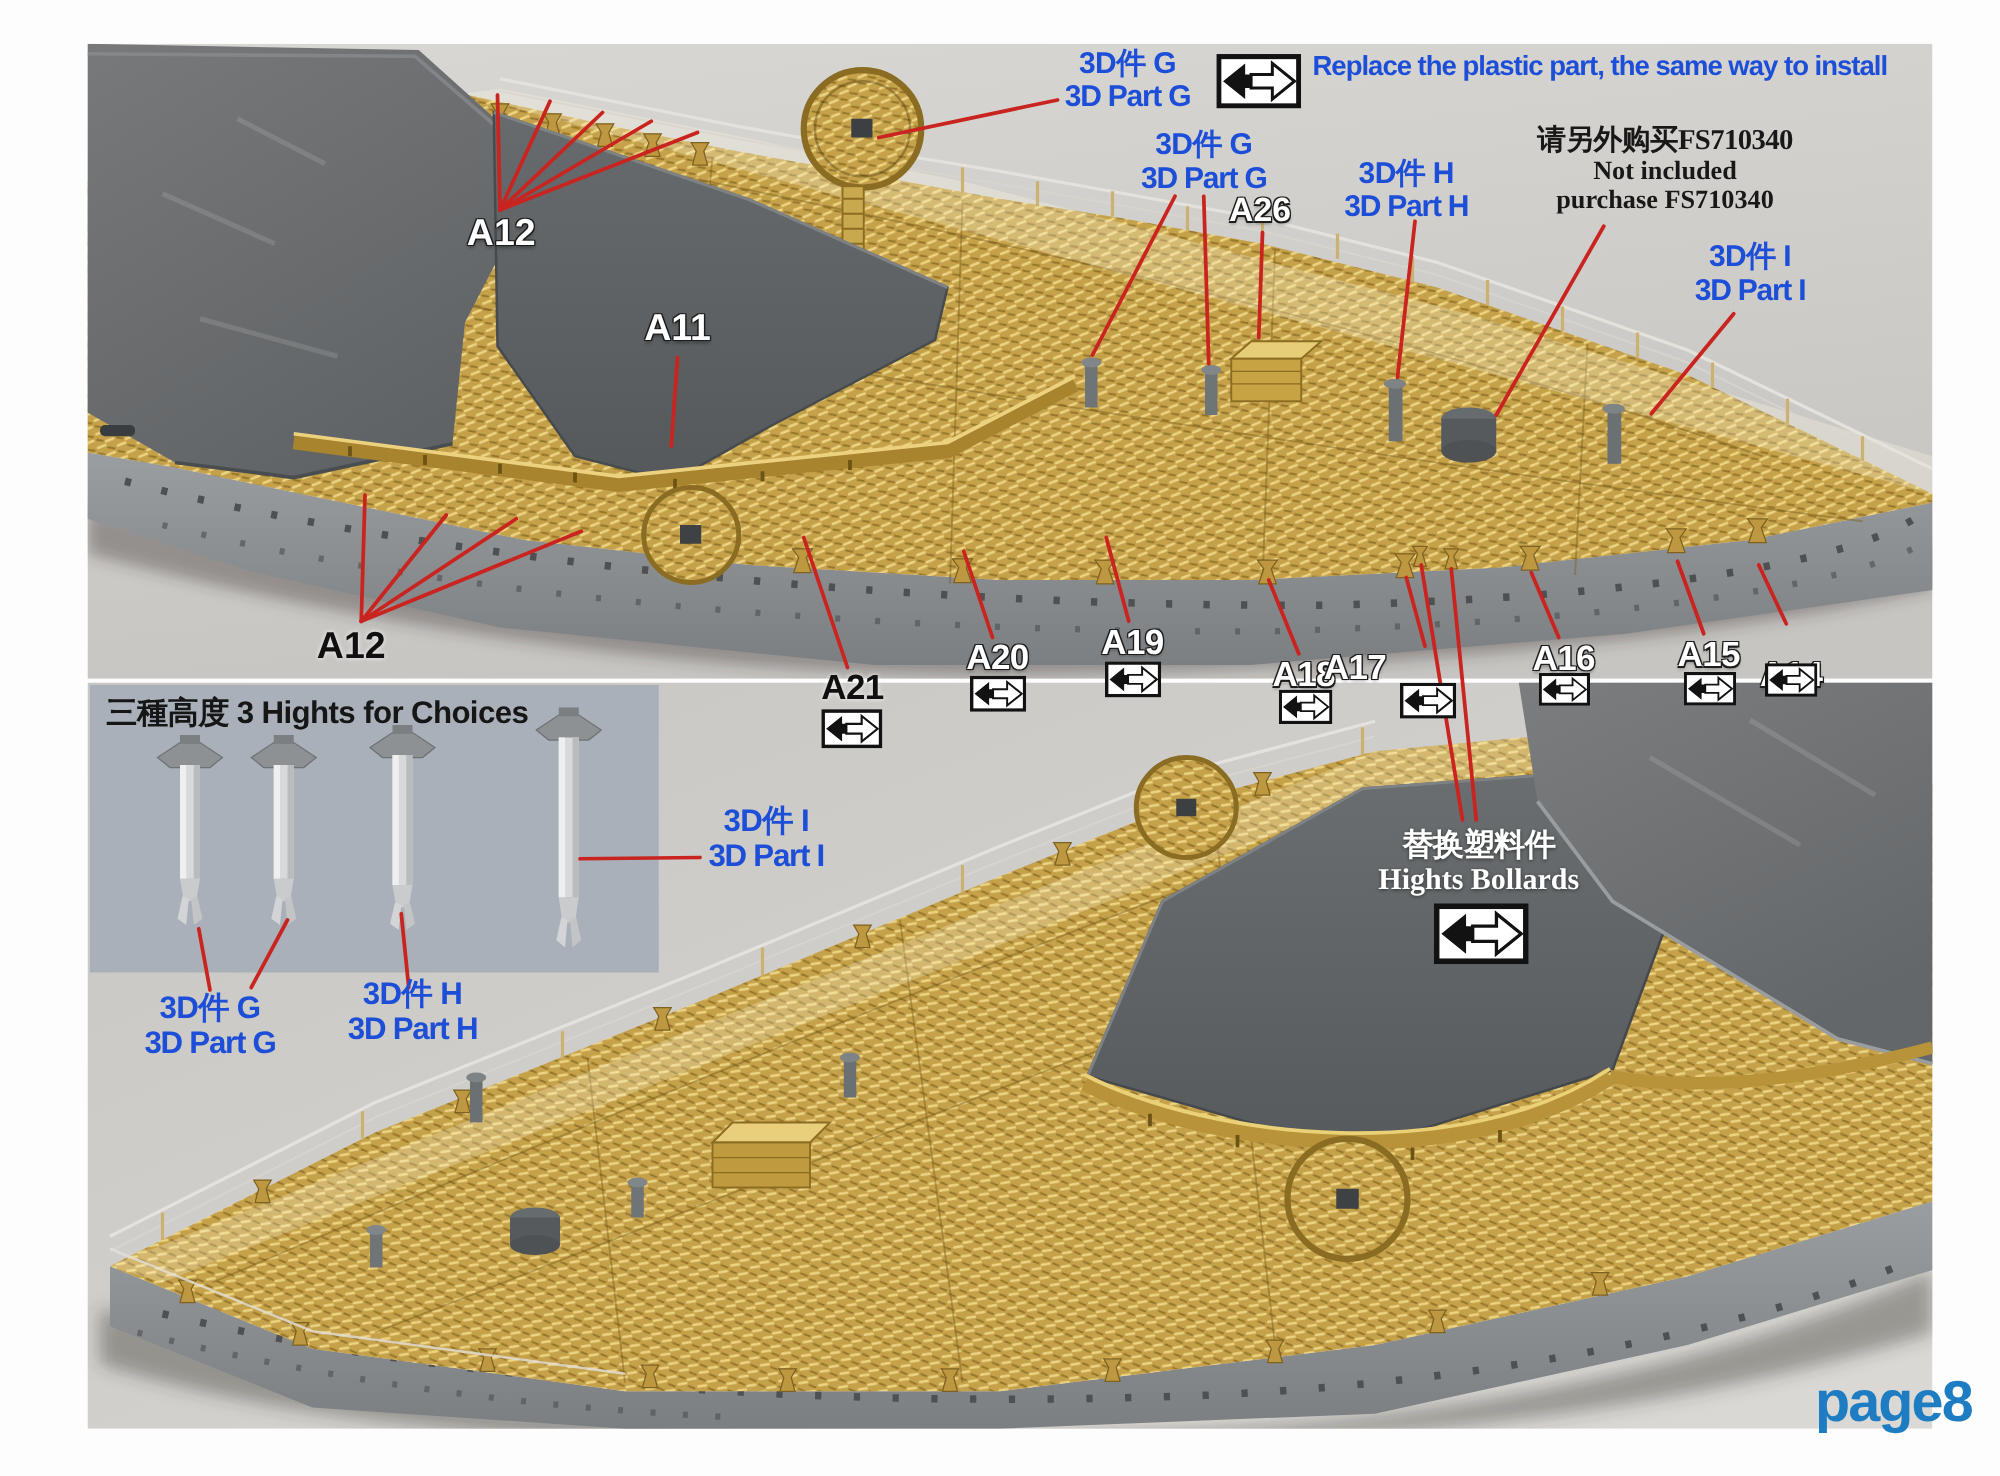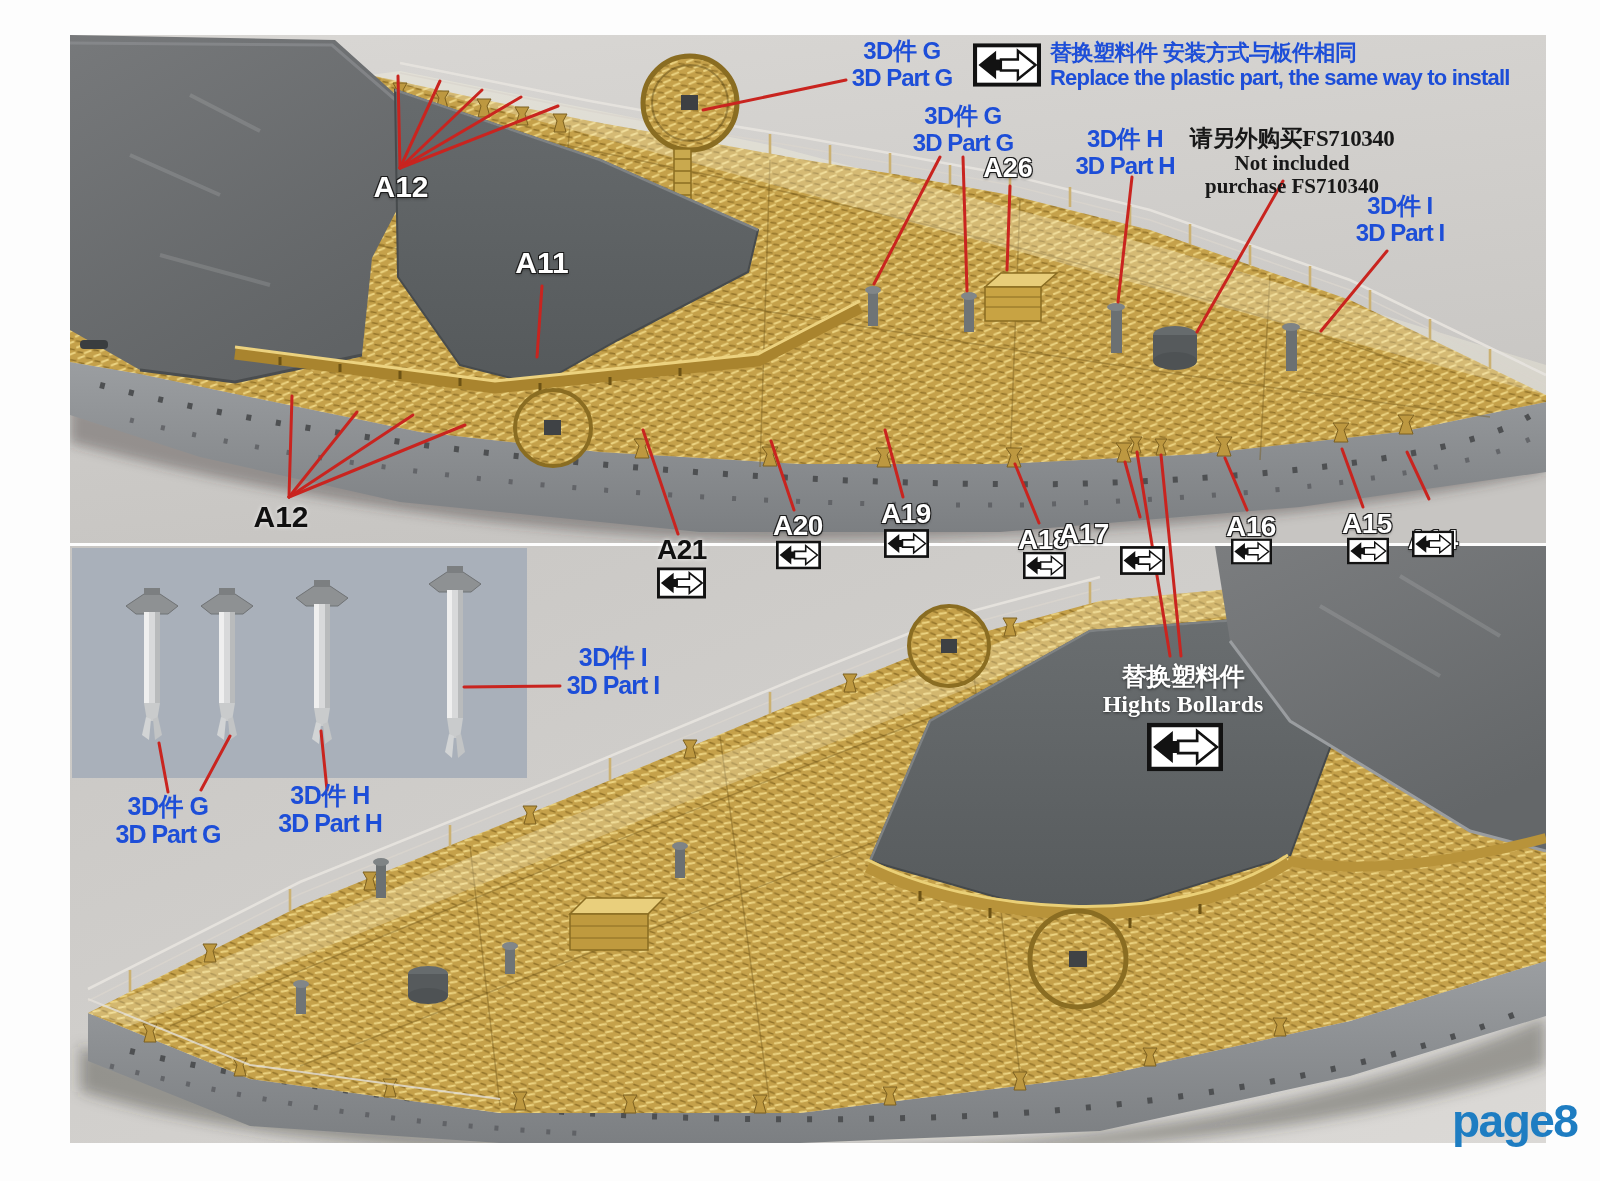--- a/index.html
+++ b/index.html
@@ -330,20 +330,21 @@
       <path d="M813,541 l14,0 -4,7 3,11 -12,0 3,-11 z"></path>
       <path d="M943,526 l14,0 -4,7 3,11 -12,0 3,-11 z"></path>
       <path d="M1073,502 l14,0 -4,7 3,11 -12,0 3,-11 z"></path>
       <path d="M1203,472 l14,0 -4,7 3,11 -12,0 3,-11 z"></path>
     </g>
 
     <polyline points="18,453 180,519 430,553" fill="none" stroke="#e3e0da" stroke-width="2" opacity="0.8"></polyline>
   </svg>
 
   <div class="inset">
+    <div class="inset-title">三種高度 3 Hights for Choices</div>
     <svg width="455" height="230" viewBox="0 0 455 230" style="position:absolute;left:0;top:0">
       <g>
         <polygon points="54,58 72,46 88,46 106,58 96,66 64,66" fill="#8e9193" stroke="#6f7274"></polygon>
         <rect x="72" y="40" width="16" height="7" fill="#7c7f81"></rect>
         <rect x="72" y="64" width="16" height="91" fill="#d8d9da"></rect>
           <rect x="72" y="64" width="5" height="91" fill="#efefef"></rect>
           <rect x="83" y="64" width="5" height="91" fill="#b9bbbc"></rect>
         <polygon points="72,155 88,155 85,173 75,173" fill="#c9cbcc"></polygon>
         <polygon points="74,169 79,171 77,192 70,187" fill="#d2d4d5"></polygon>
           <polygon points="86,169 81,171 83,192 90,187" fill="#c2c4c5"></polygon>
@@ -434,37 +435,36 @@
     <span class="en-line">3D Part G</span>
   </div>
 
   <div class="arrow-box" style="left:973px;top:40px;width:68px;height:50px;">
     <svg viewBox="0 0 100 64">
         <use href="#swapArrow"></use>
       </svg>
   </div>
 
   <div class="lab red note-left" style="left:1050px;top:41px;">
-    <span class="zh-line">替换塑料件 安装方式与板件相同</span>
     <span class="en-line">Replace the plastic part, the same way to install</span>
   </div>
 
   <div class="lab red" style="left:963px;top:103px;">
     <span class="zh-line">3D件 G</span>
     <span class="en-line">3D Part G</span>
   </div>
 
   <div class="lab white-lab code-lab" style="left:1008px;top:153px;font-size:27px;">A26</div>
 
   <div class="lab red" style="left:1125px;top:126px;">
     <span class="zh-line">3D件 H</span>
     <span class="en-line">3D Part H</span>
   </div>
 
-  <div class="lab serif black-note" style="left:1292px;top:99px;margin-top:27px;">
+  <div class="lab serif black-note" style="left:1332px;top:99px;">
     <span class="zh-line">请另外购买FS710340</span>
     <span class="en-line">Not included</span>
     <span class="en-line">purchase FS710340</span>
   </div>
 
   <div class="lab red" style="left:1400px;top:193px;">
     <span class="zh-line">3D件 I</span>
     <span class="en-line">3D Part I</span>
   </div>
 

